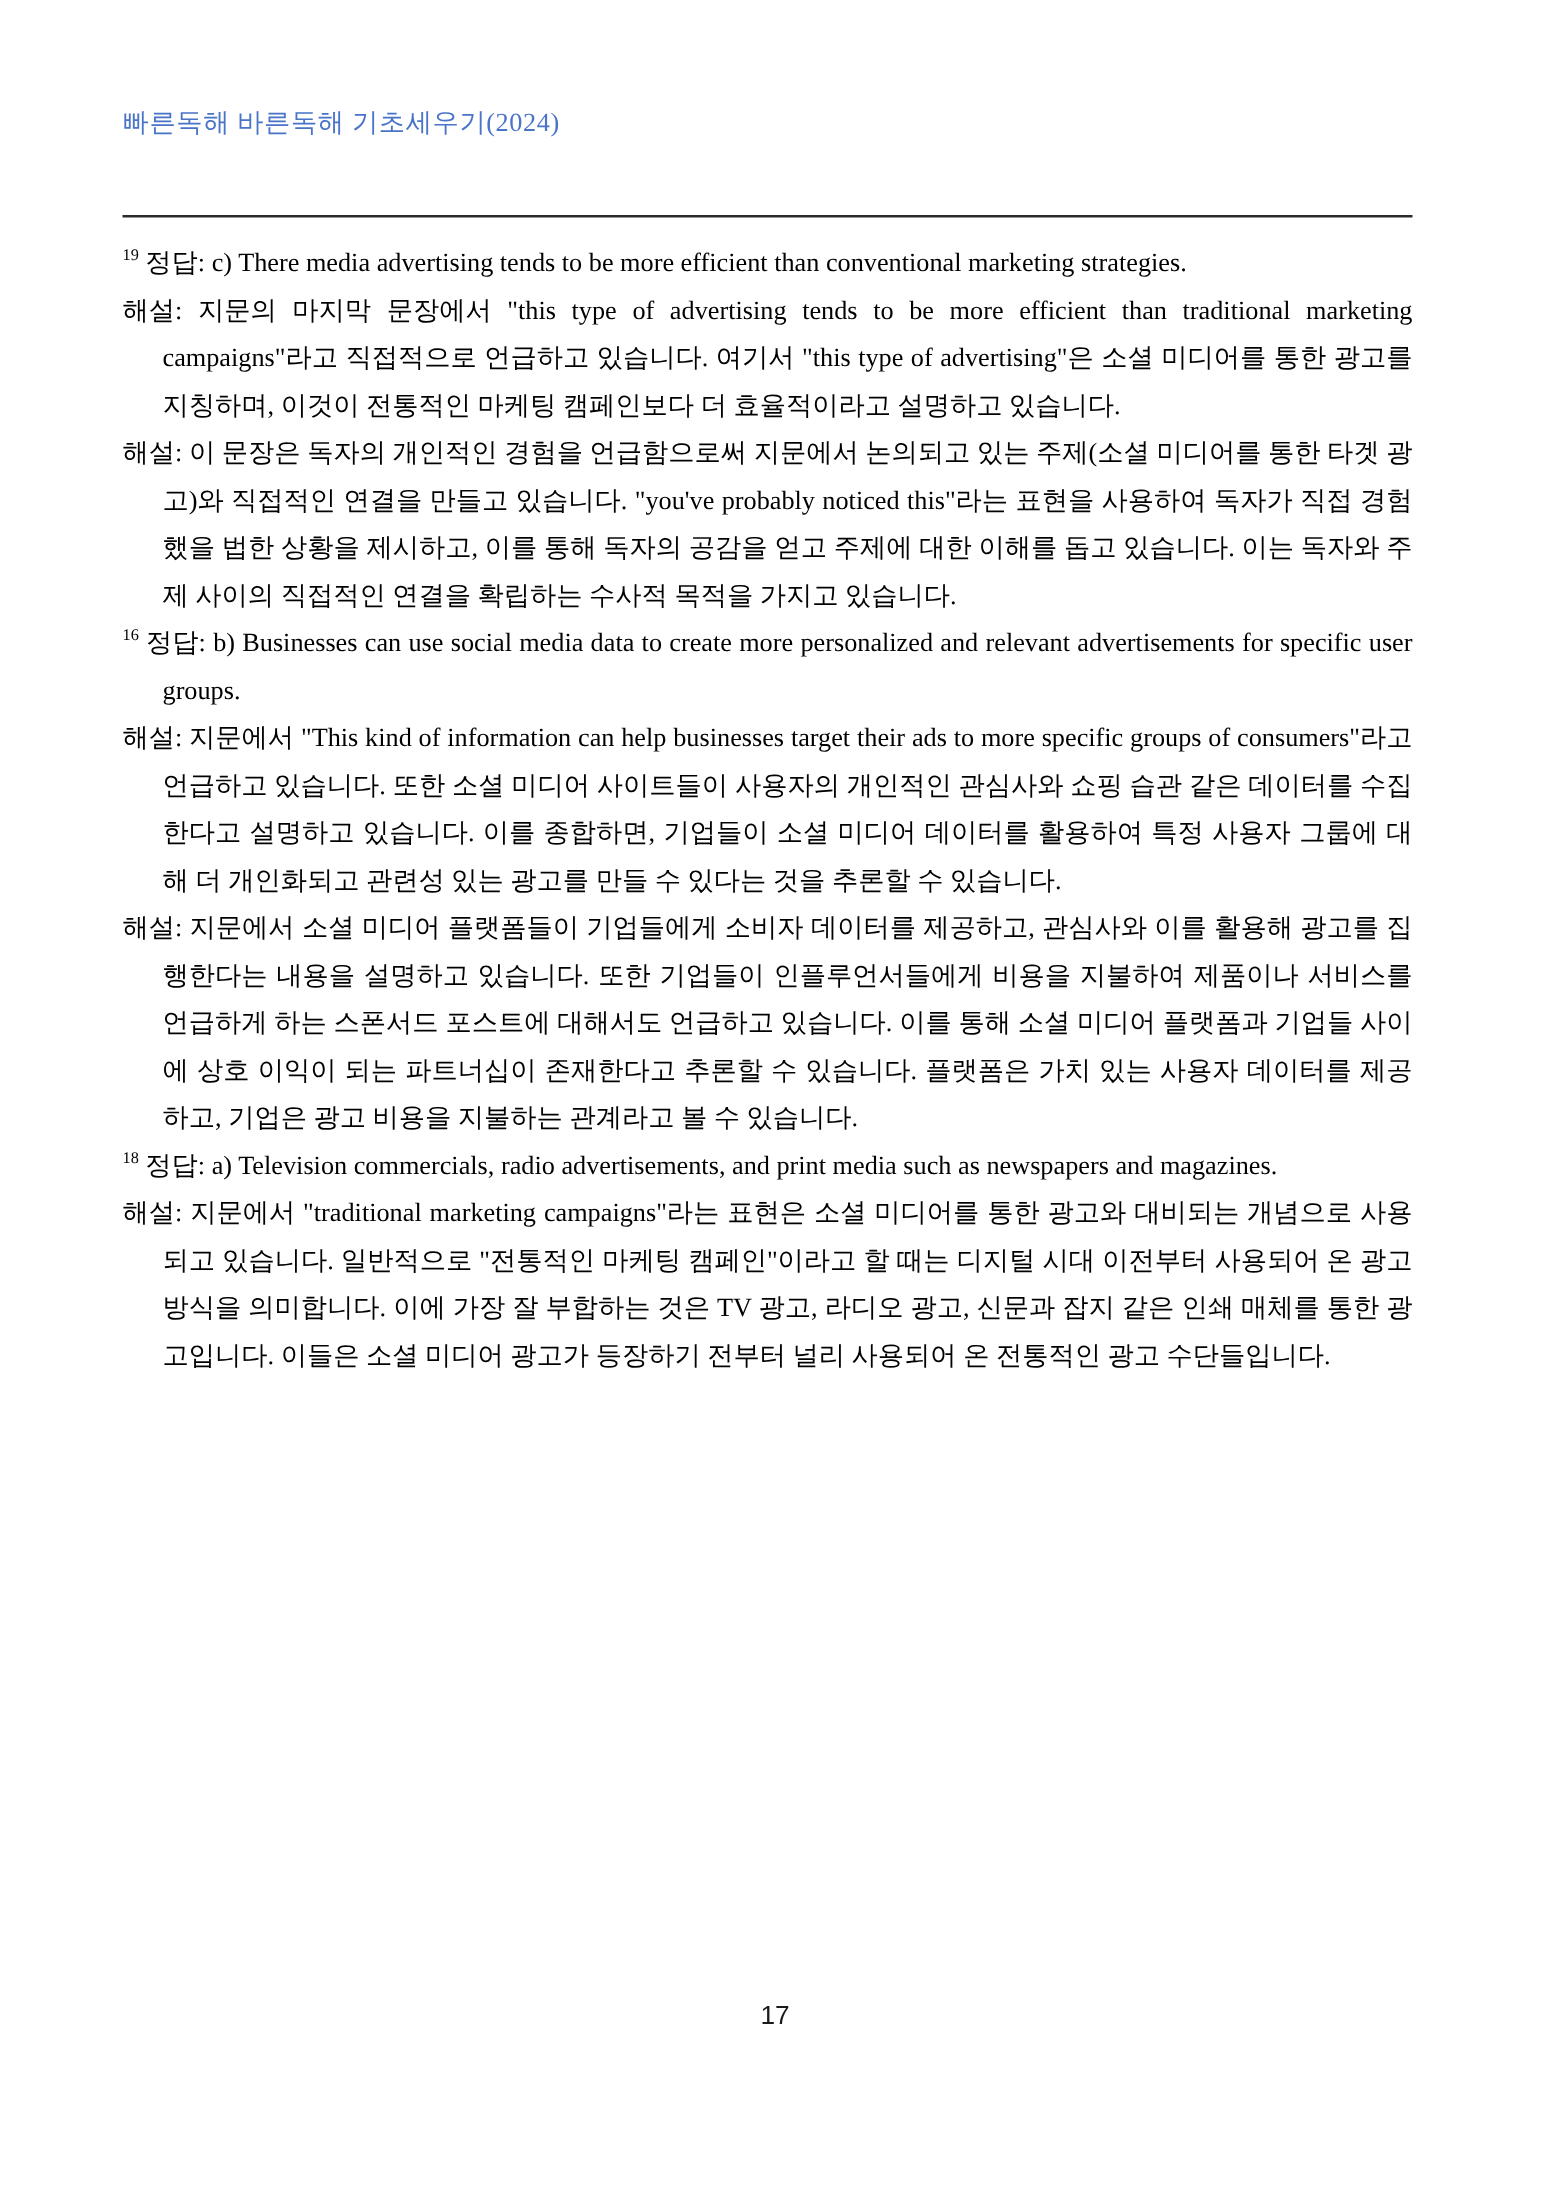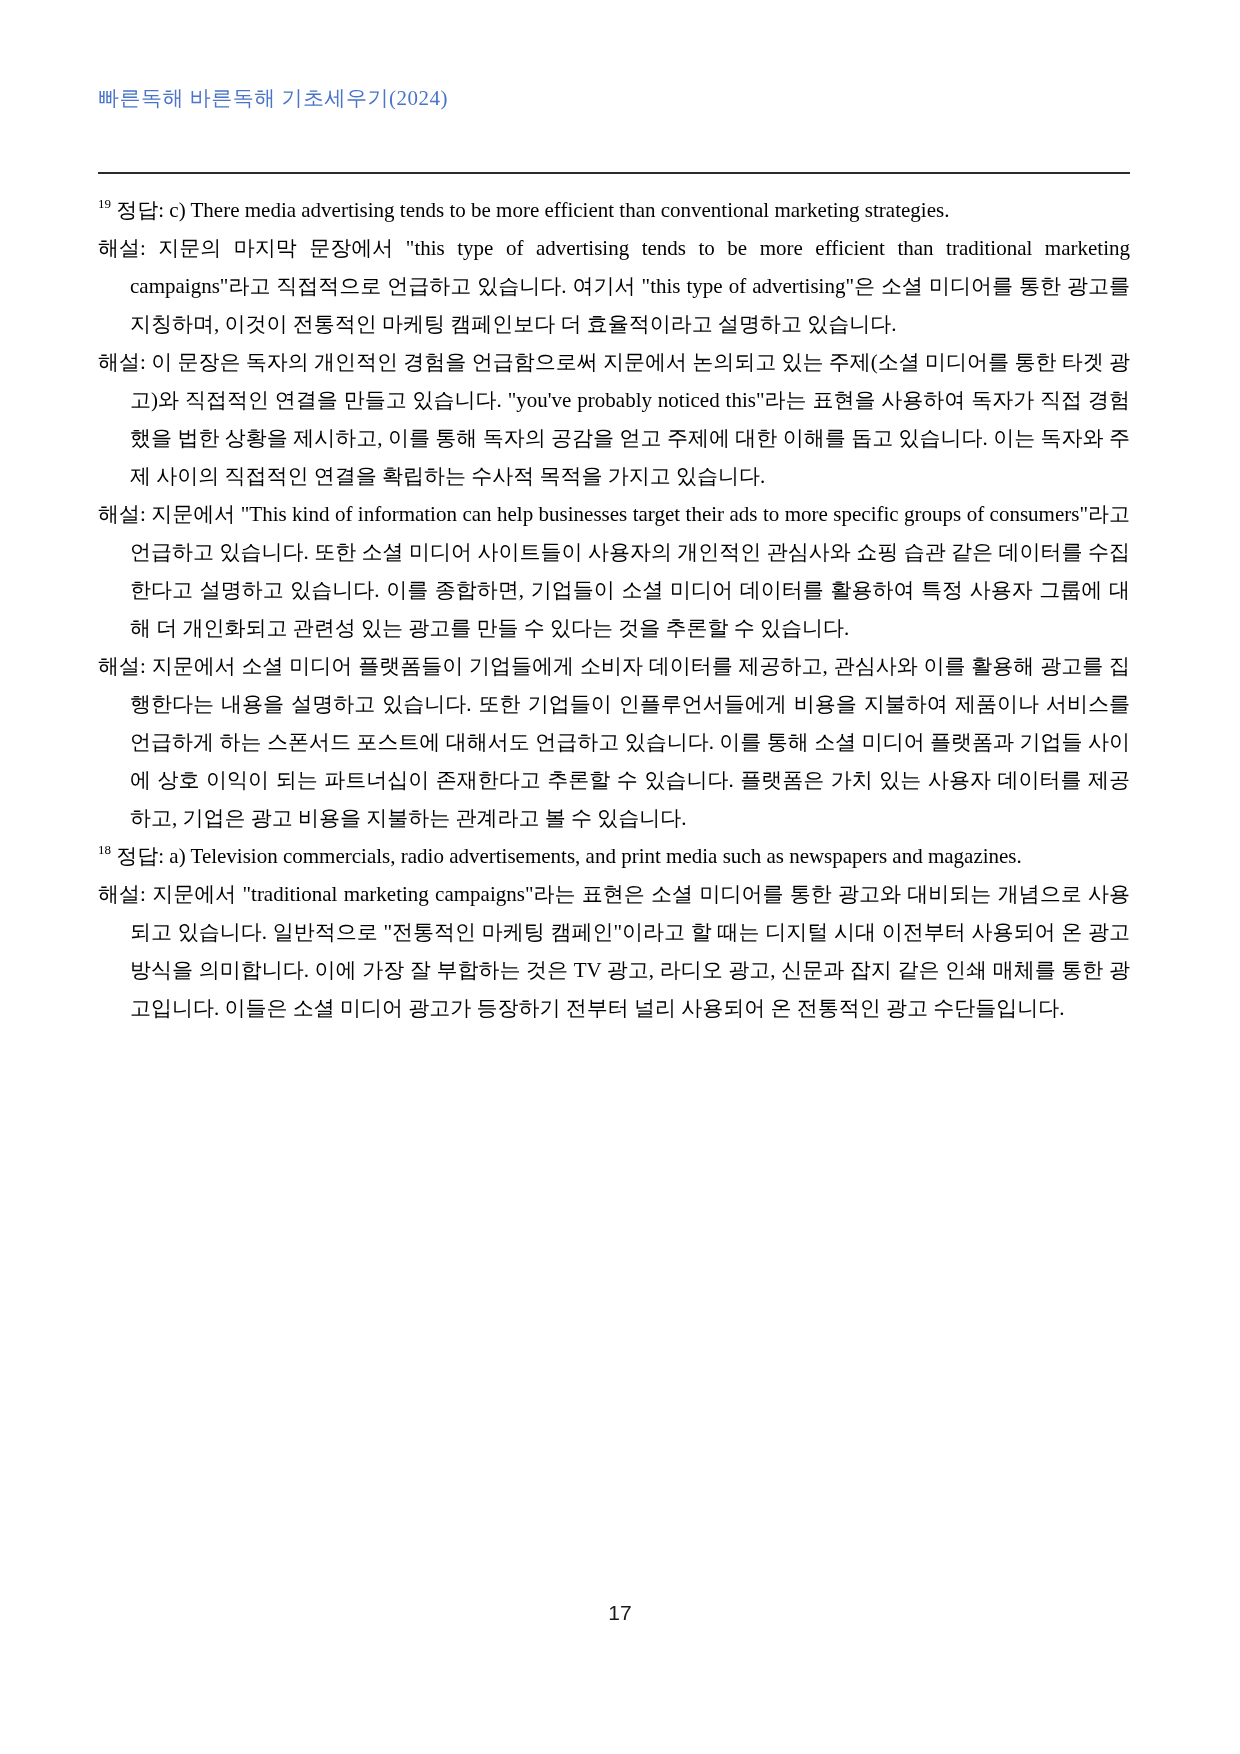--- a/index.html
+++ b/index.html
@@ -97,20 +97,21 @@
     <section>
       <p class="hang"><sup class="qnum">19</sup> <span>정답:</span> <span>c) There media advertising tends to be more efficient than conventional marketing strategies.</span></p>
       <p class="hang"><span>해설:</span> <span>지문의 마지막 문장에서 "this type of advertising tends to be more efficient than traditional marketing campaigns"라고 직접적으로 언급하고 있습니다. 여기서 "this type of advertising"은 소셜 미디어를 통한 광고를 지칭하며, 이것이 전통적인 마케팅 캠페인보다 더 효율적이라고 설명하고 있습니다.</span></p>
     </section>
 
     <section>
       <p class="hang"><span>해설:</span> <span>이 문장은 독자의 개인적인 경험을 언급함으로써 지문에서 논의되고 있는 주제(소셜 미디어를 통한 타겟 광고)와 직접적인 연결을 만들고 있습니다. "you've probably noticed this"라는 표현을 사용하여 독자가 직접 경험했을 법한 상황을 제시하고, 이를 통해 독자의 공감을 얻고 주제에 대한 이해를 돕고 있습니다. 이는 독자와 주제 사이의 직접적인 연결을 확립하는 수사적 목적을 가지고 있습니다.</span></p>
     </section>
 
     <section>
+      <p class="hang"><sup class="qnum">16</sup> <span>정답:</span> <span>b) Businesses can use social media data to create more personalized and relevant advertisements for specific user groups.</span></p>
       <p class="hang"><span>해설:</span> <span>지문에서 "This kind of information can help businesses target their ads to more specific groups of consumers"라고 언급하고 있습니다. 또한 소셜 미디어 사이트들이 사용자의 개인적인 관심사와 쇼핑 습관 같은 데이터를 수집한다고 설명하고 있습니다. 이를 종합하면, 기업들이 소셜 미디어 데이터를 활용하여 특정 사용자 그룹에 대해 더 개인화되고 관련성 있는 광고를 만들 수 있다는 것을 추론할 수 있습니다.</span></p>
     </section>
 
     <section>
       <p class="hang"><span>해설:</span> <span>지문에서 소셜 미디어 플랫폼들이 기업들에게 소비자 데이터를 제공하고, 관심사와 이를 활용해 광고를 집행한다는 내용을 설명하고 있습니다. 또한 기업들이 인플루언서들에게 비용을 지불하여 제품이나 서비스를 언급하게 하는 스폰서드 포스트에 대해서도 언급하고 있습니다. 이를 통해 소셜 미디어 플랫폼과 기업들 사이에 상호 이익이 되는 파트너십이 존재한다고 추론할 수 있습니다. 플랫폼은 가치 있는 사용자 데이터를 제공하고, 기업은 광고 비용을 지불하는 관계라고 볼 수 있습니다.</span></p>
     </section>
 
     <section>
       <p class="hang"><sup class="qnum">18</sup> <span>정답:</span> <span>a) Television commercials, radio advertisements, and print media such as newspapers and magazines.</span></p>
       <p class="hang"><span>해설:</span> <span>지문에서 "traditional marketing campaigns"라는 표현은 소셜 미디어를 통한 광고와 대비되는 개념으로 사용되고 있습니다. 일반적으로 "전통적인 마케팅 캠페인"이라고 할 때는 디지털 시대 이전부터 사용되어 온 광고 방식을 의미합니다. 이에 가장 잘 부합하는 것은 TV 광고, 라디오 광고, 신문과 잡지 같은 인쇄 매체를 통한 광고입니다. 이들은 소셜 미디어 광고가 등장하기 전부터 널리 사용되어 온 전통적인 광고 수단들입니다.</span></p>

